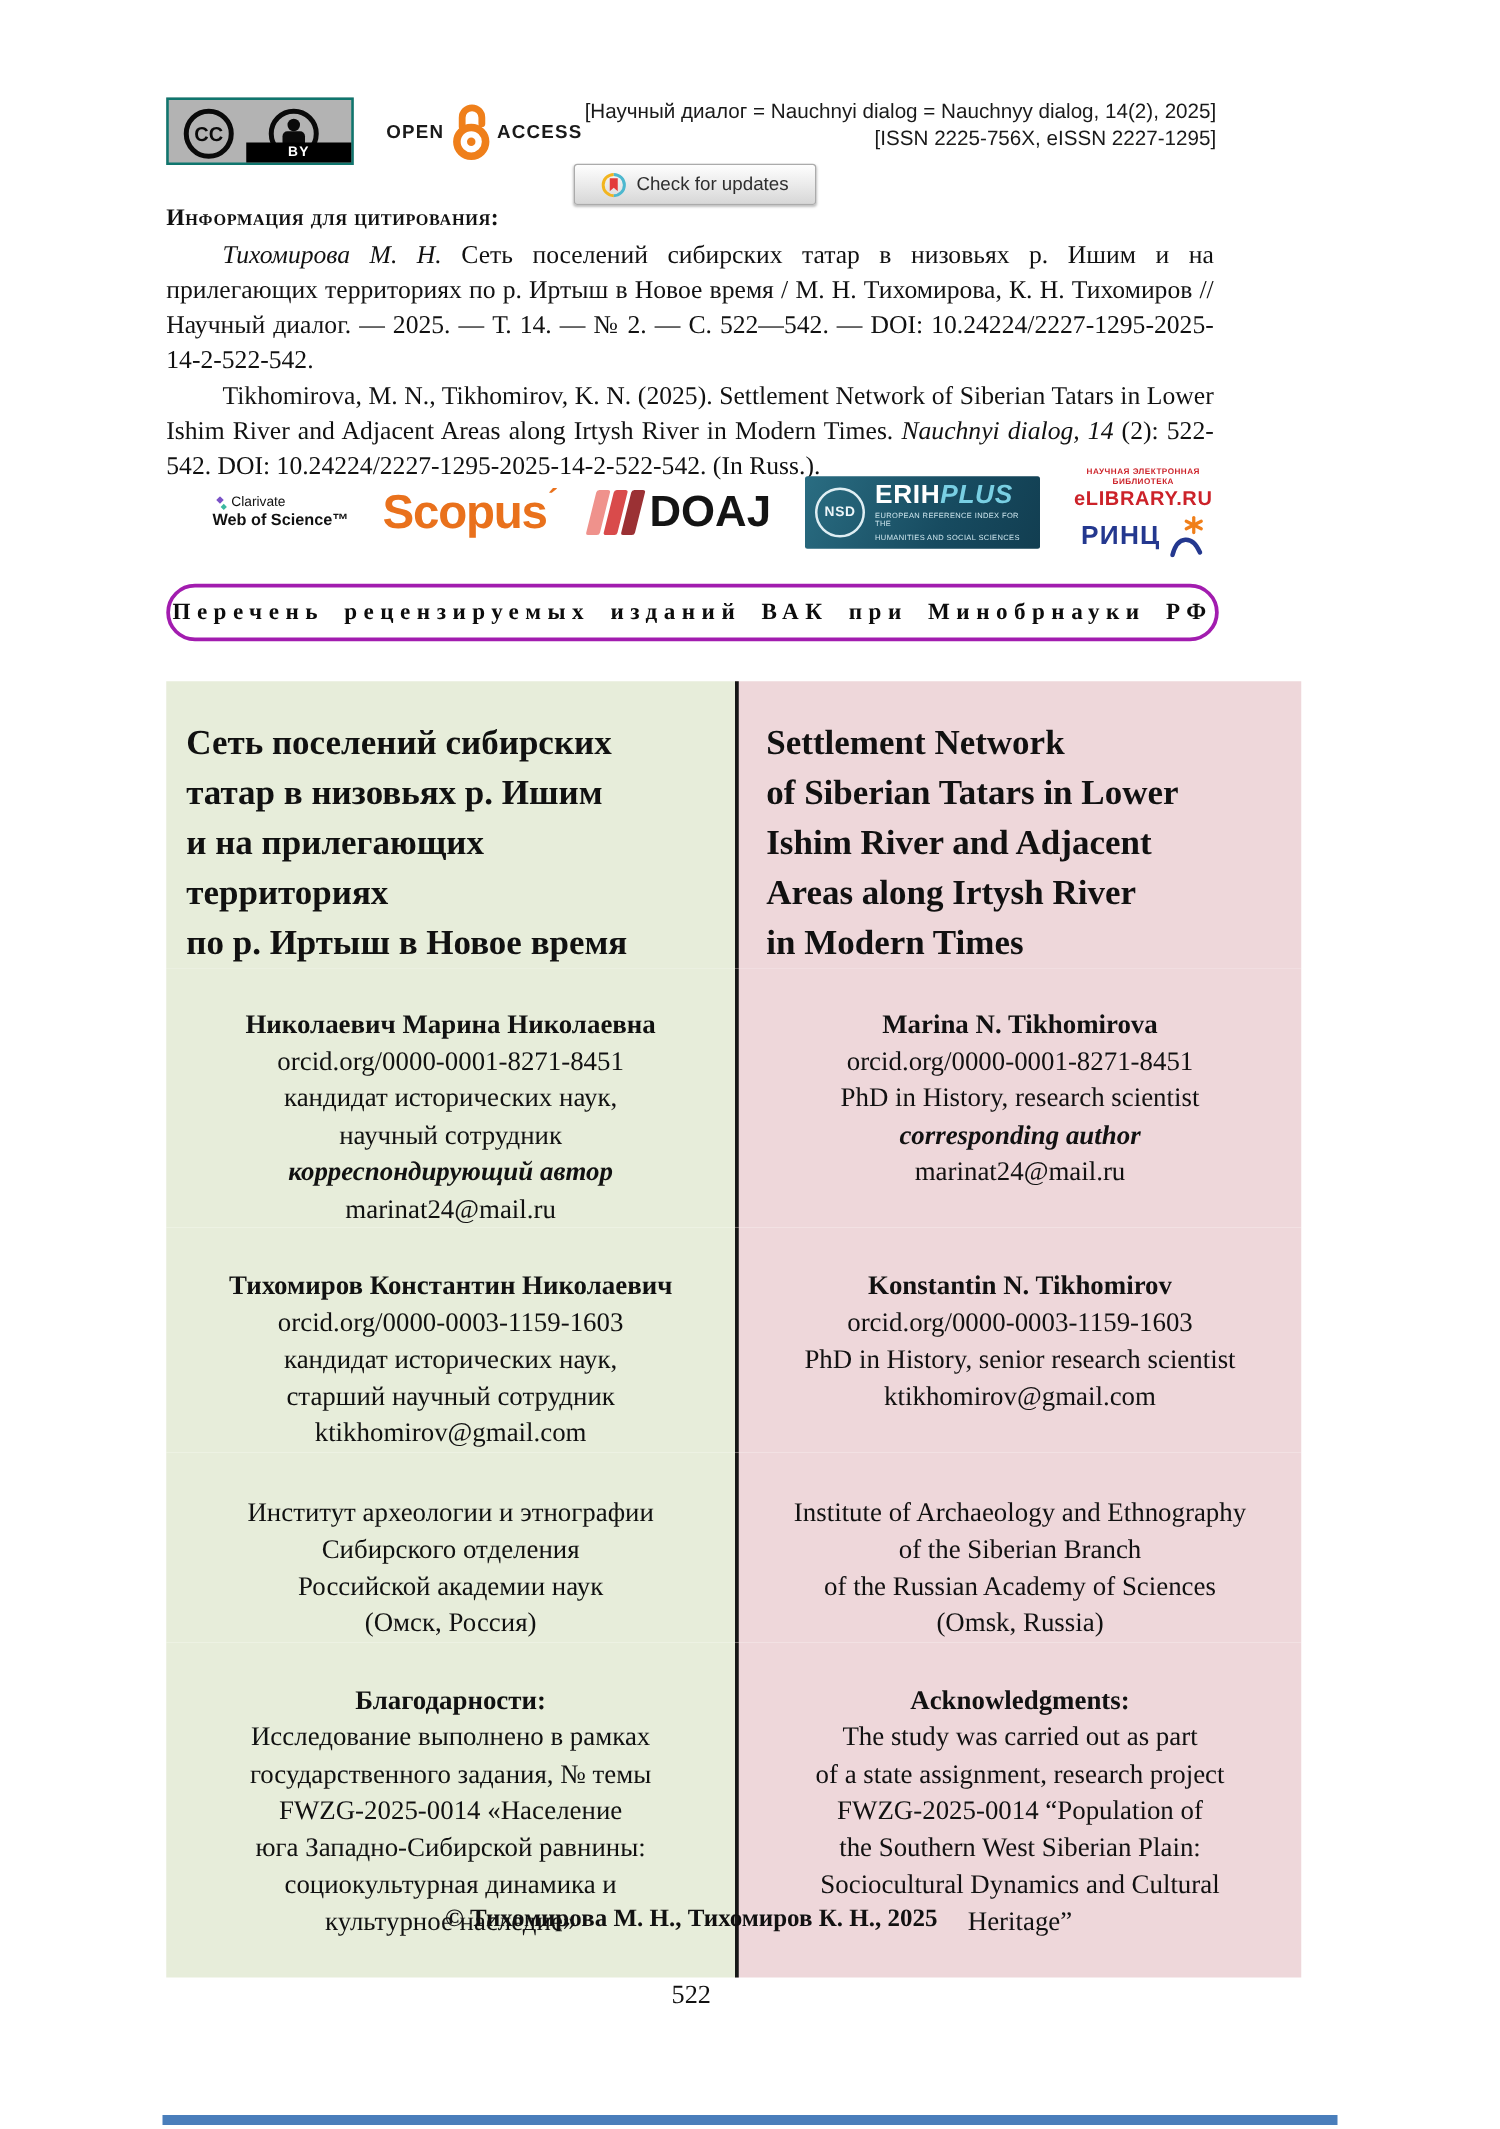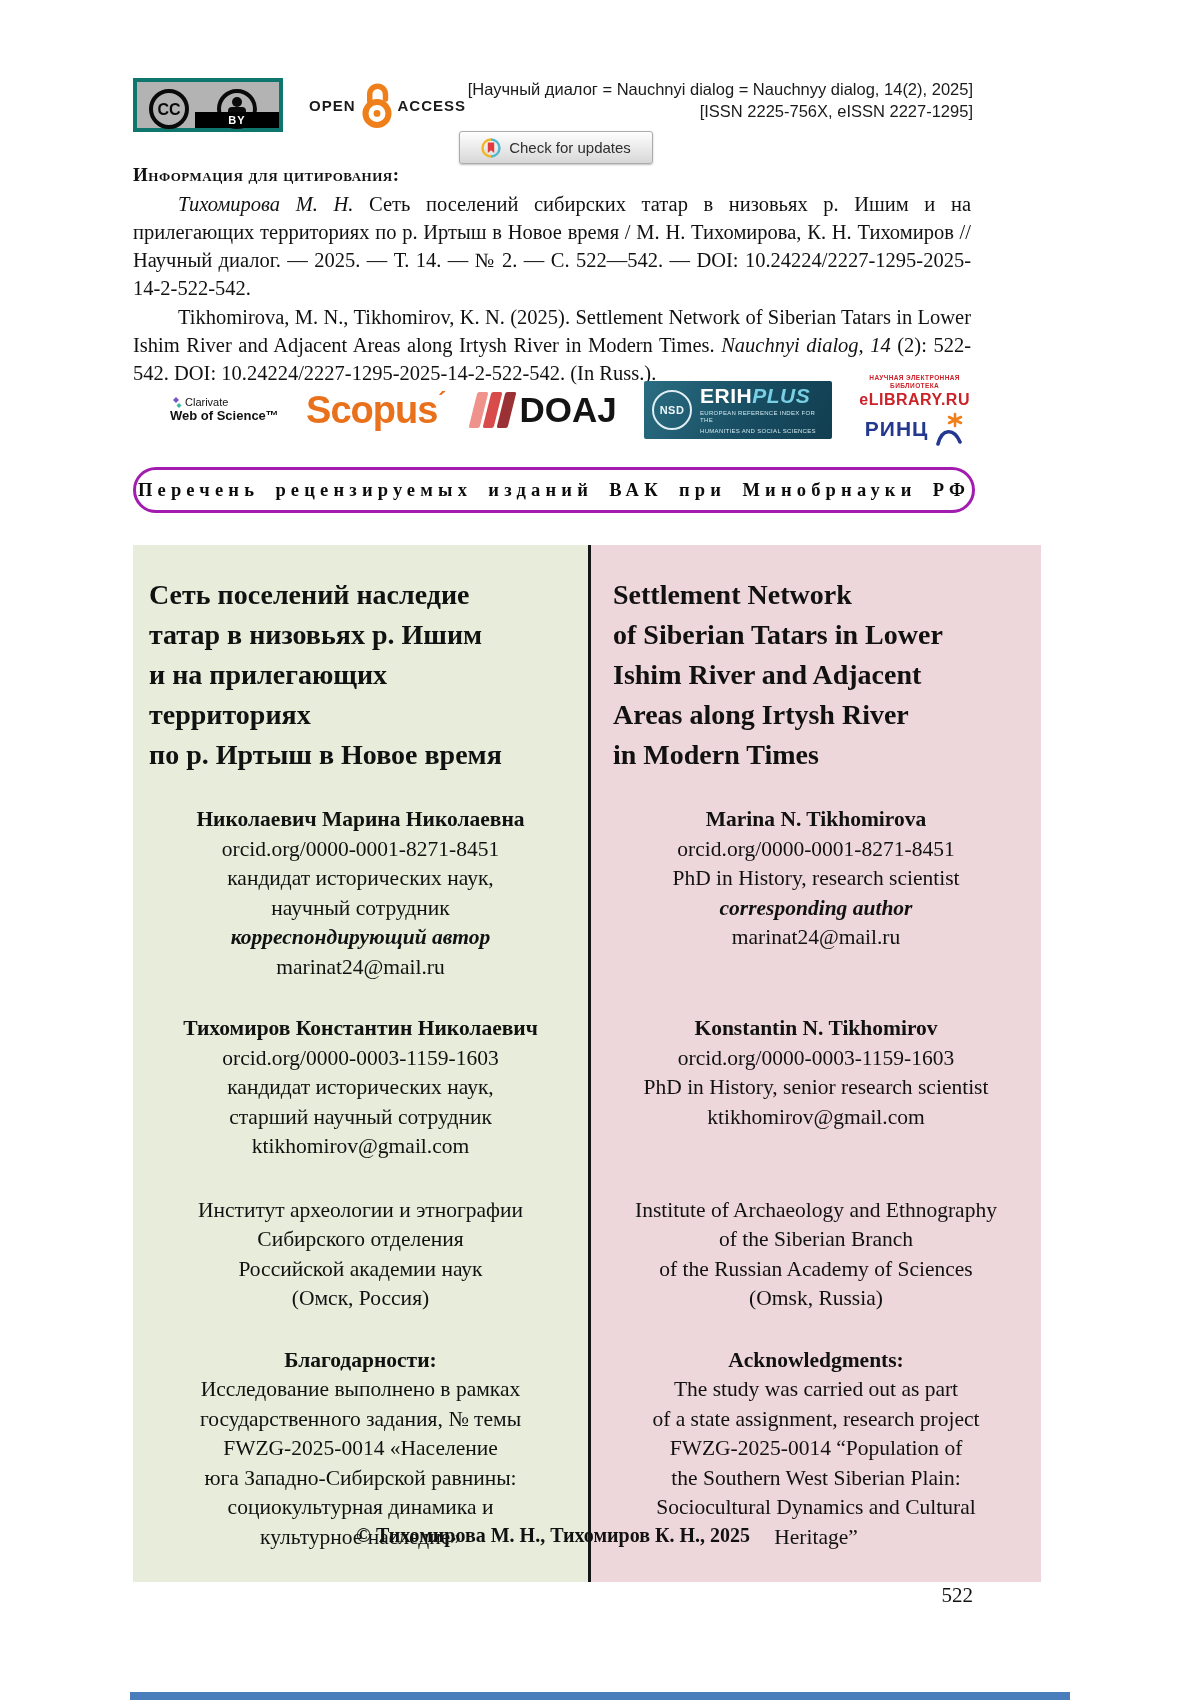--- a/index.html
+++ b/index.html
@@ -9,21 +9,21 @@
     overflow:hidden;
   }
   .content{position:relative;width:1200px;height:1703px;}
 
   
   .header-row{
     position:absolute;left:133px;top:78px;width:840px;
     display:flex;align-items:flex-start;
   }
   .cc-badge{
-    width:150px;height:54px;background:#b3b3b3;border:4px solid #0f766e;
+    width:150px;height:54px;background:#b3b3b3;border:2px solid #0f766e;
     position:relative;box-sizing:border-box;flex:none;
   }
   .cc-circle{position:absolute;left:10px;top:5px;}
   .person-circle{position:absolute;left:78px;top:5px;}
   .cc-bar{
     position:absolute;right:0;bottom:0;width:84px;height:16px;background:#000;
     color:#fff;font-family:"Liberation Sans",sans-serif;font-weight:bold;
     font-size:11px;text-align:center;line-height:16px;letter-spacing:1px;
   }
   .oa-logo{
@@ -120,21 +120,21 @@
   .cblock{text-align:center;font-size:21.5px;line-height:29.5px;}
   .b{font-weight:bold;}
   .bi{font-weight:bold;font-style:italic;}
 
   
   .copyright{
     position:absolute;left:133px;top:1524px;width:840px;text-align:center;
     font-weight:bold;font-size:20px;
   }
   .pageno{
-    position:absolute;left:133px;top:1583px;width:840px;text-align:right;font-size:21px;
+    position:absolute;left:133px;top:1583px;width:840px;text-align:center;font-size:21px;
   }
   .bottom-bar{
     position:absolute;left:130px;top:1692px;width:940px;height:8px;background:#4a7ebb;
   }
 </style>
 </head>
 <body>
 
 <div class="content">
 
@@ -236,21 +236,21 @@
   </div>
 
   <div class="vak">
     <span>Перечень рецензируемых изданий ВАК при Минобрнауки РФ</span>
   </div>
 
   <div class="cols">
 
     <div class="cell l row-title">
       <div class="col-title">
-        <div>Сеть поселений наследие</div>
+        <div>Сеть поселений сибирских</div>
         <div>татар в низовьях р. Ишим</div>
         <div>и на прилегающих</div>
         <div>территориях</div>
         <div>по р. Иртыш в Новое время</div>
       </div>
     </div>
     <div class="cell r row-title">
       <div class="col-title">
         <div>Settlement Network</div>
         <div>of Siberian Tatars in Lower</div>

